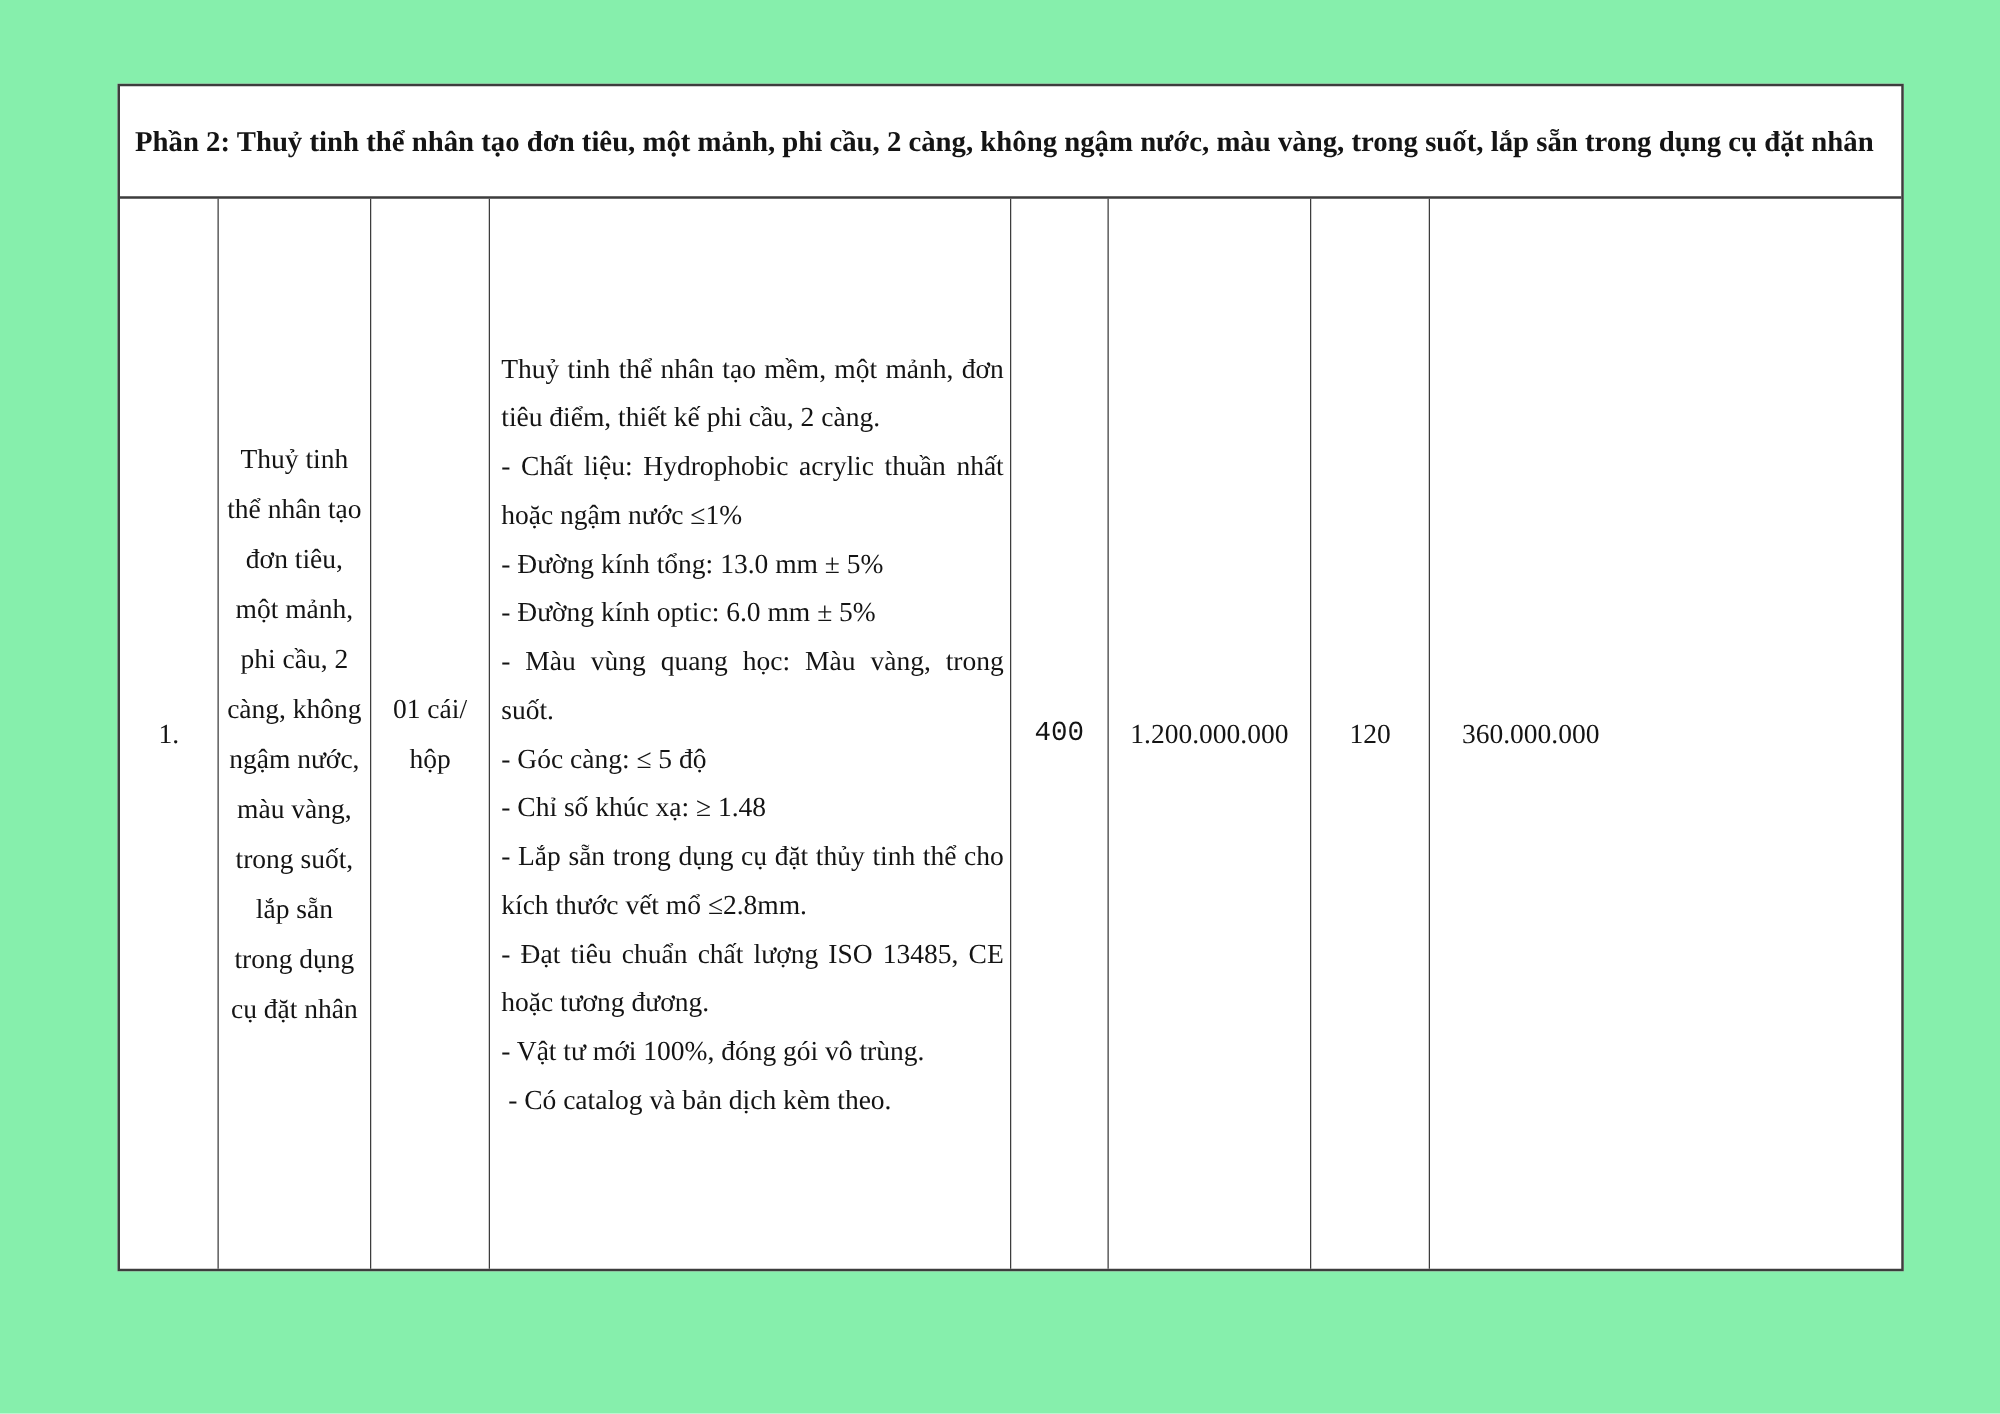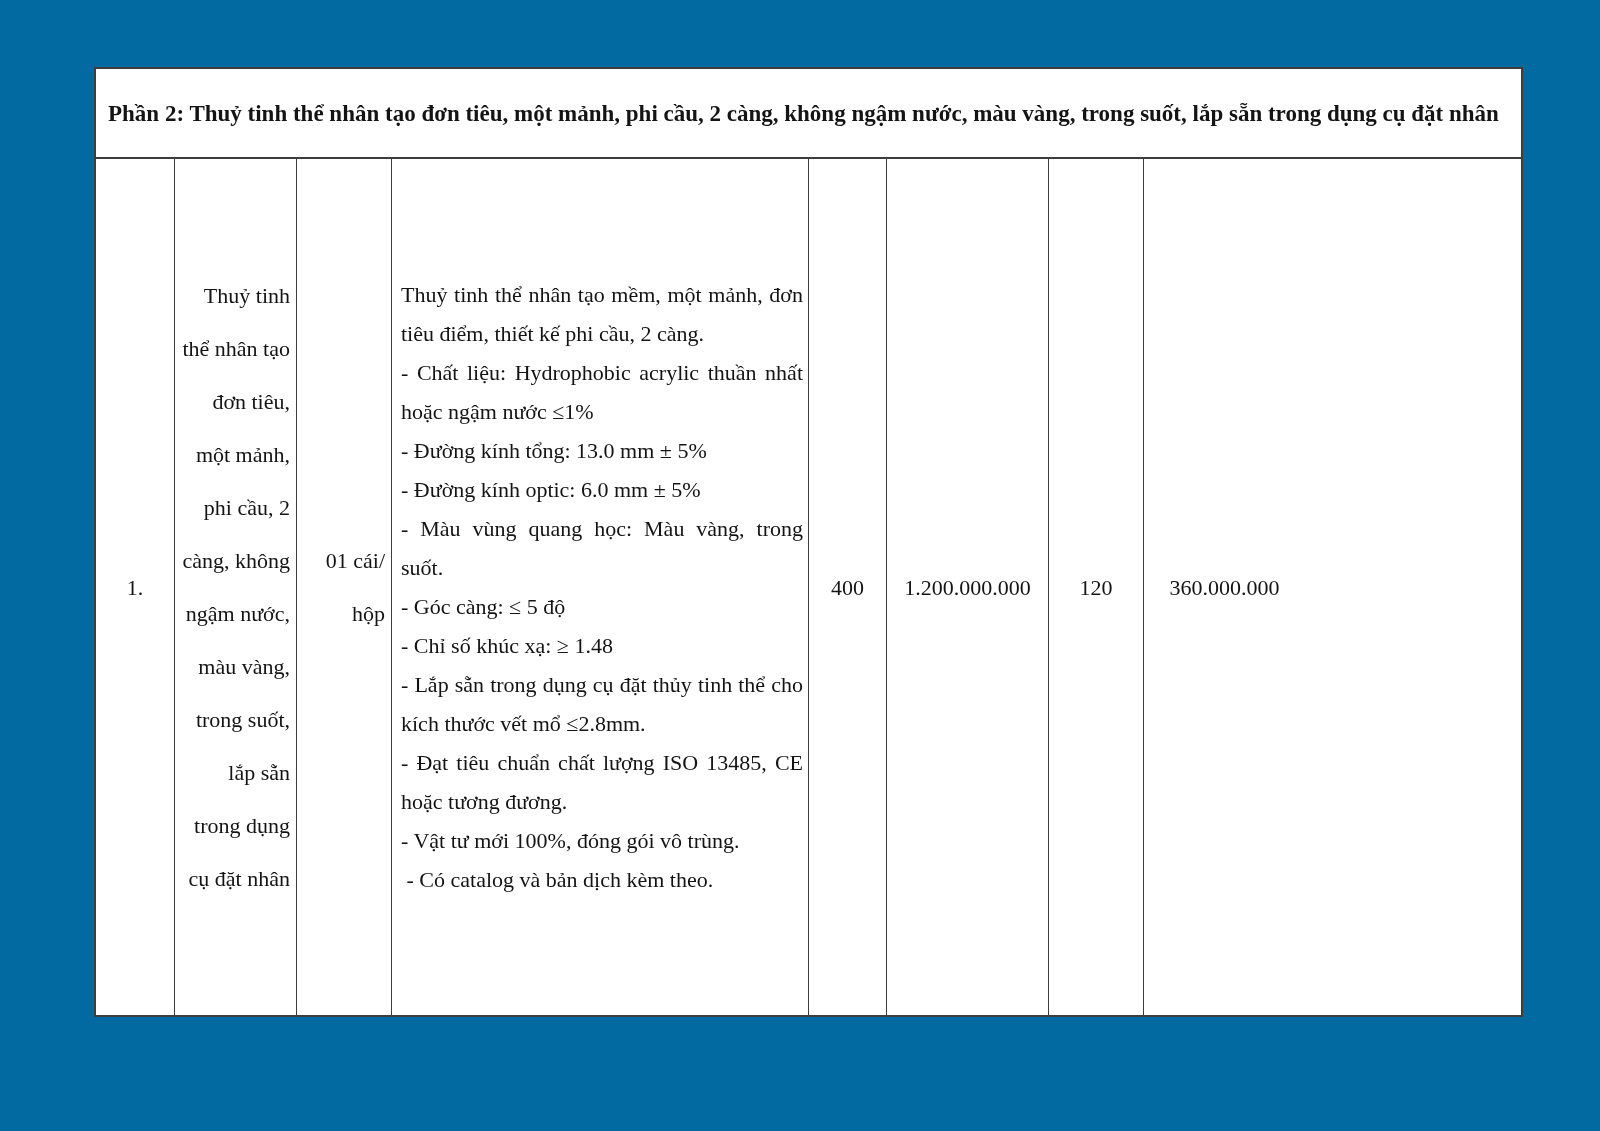--- a/index.html
+++ b/index.html
@@ -3,21 +3,21 @@
 <meta charset="utf-8">
 <style>
   * { margin: 0; padding: 0; box-sizing: border-box; }
   html, body {
     width: 1600px; height: 1131px;
     background: #ffffff;
     font-family: "Liberation Serif", "DejaVu Serif", serif;
     color: #141414;
     overflow: hidden;
   }
-  .page { position: relative; width: 1600px; height: 1131px; background: #0369a1; }
+  .page { position: relative; width: 1600px; height: 1131px; background: #86efac; }
 
   .tbl {
     position: absolute;
     left: 94px; top: 67px;
     width: 1429px; height: 950px;
     border: 2px solid #3d3d3d;
     background: #ffffff;
     display: flex;
     flex-direction: column;
   }
@@ -39,34 +39,34 @@
     flex-direction: row;
     align-items: stretch;
   }
 
   .cell {
     border-right: 1.5px solid #3d3d3d;
     display: flex;
     flex-direction: column;
     justify-content: center;
     align-items: center;
-    text-align: right;
+    text-align: center;
     font-size: 22px;
-    line-height: 53px;
+    line-height: 40px;
     padding: 0 6px;
   }
   .cell:last-child { border-right: none; font-family: Liberation Serif, serif; }
 
   .c-stt      { width: 79px; }
   .c-name     { width: 122px; }
   .c-pack     { width: 95px; }
   .c-spec     { width: 417px; align-items: stretch; text-align: justify; padding: 0 5px 0 9px; line-height: 39px; }
   .c-unit     { width: 81px; }
   .c-price    { width: 135px; }
-  .c-qty1     { width: 78px; }
+  .c-qty1     { width: 78px; font-family: Liberation Mono, monospace; }
   .c-amt1     { width: 162px; }
   .c-qty2     { width: 95px; font-family: Liberation Serif, serif; }
   .c-amt2     { width: 161px; }
 
   .spec-line { white-space: pre-wrap; text-align: justify; }
 </style>
 </head>
 <body>
 
 <div class="page">

